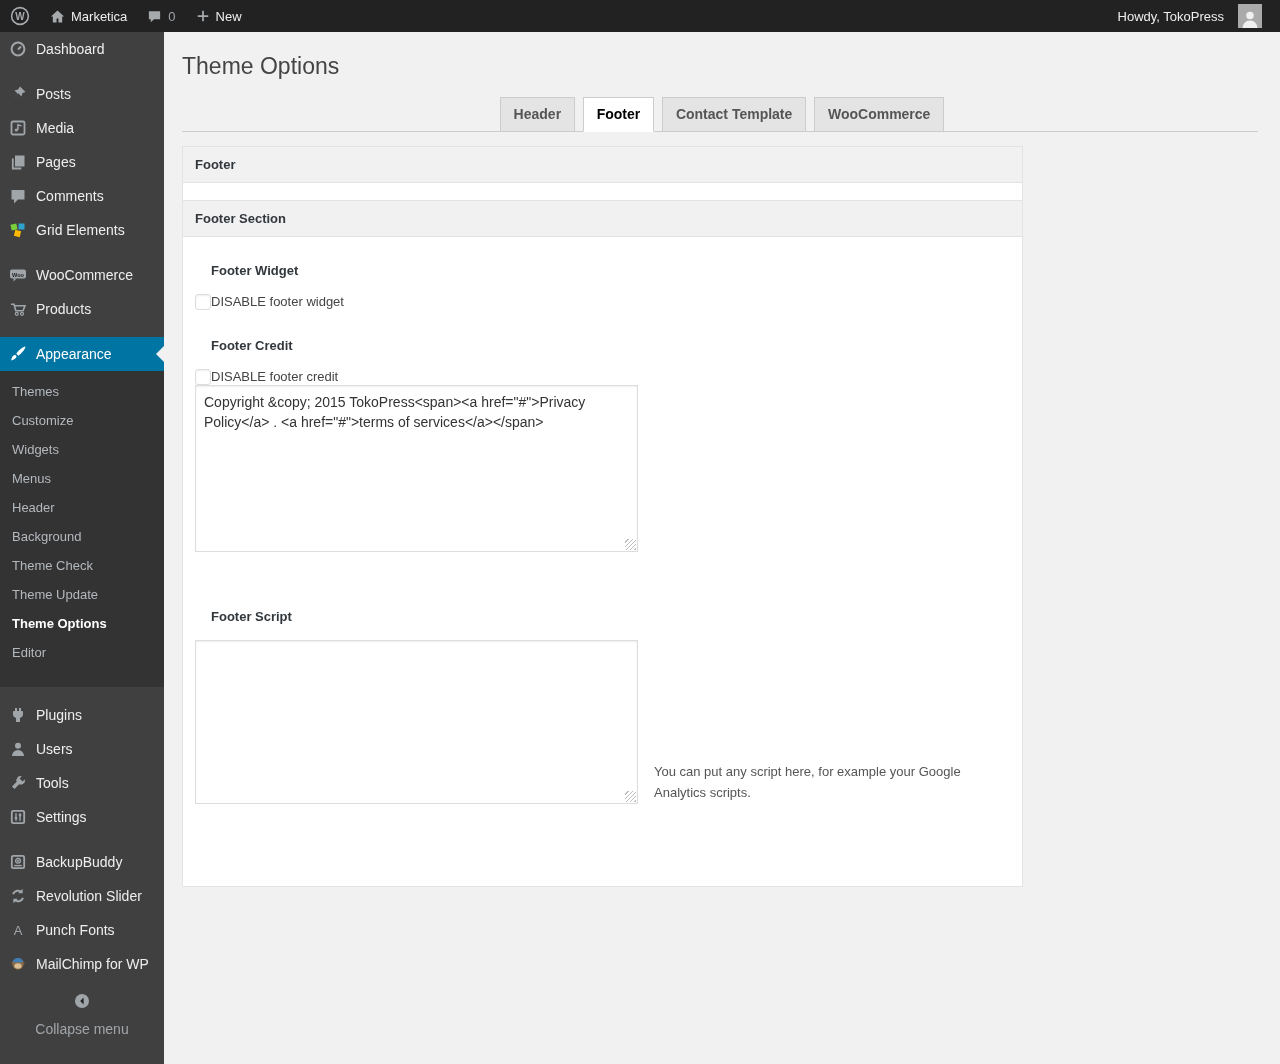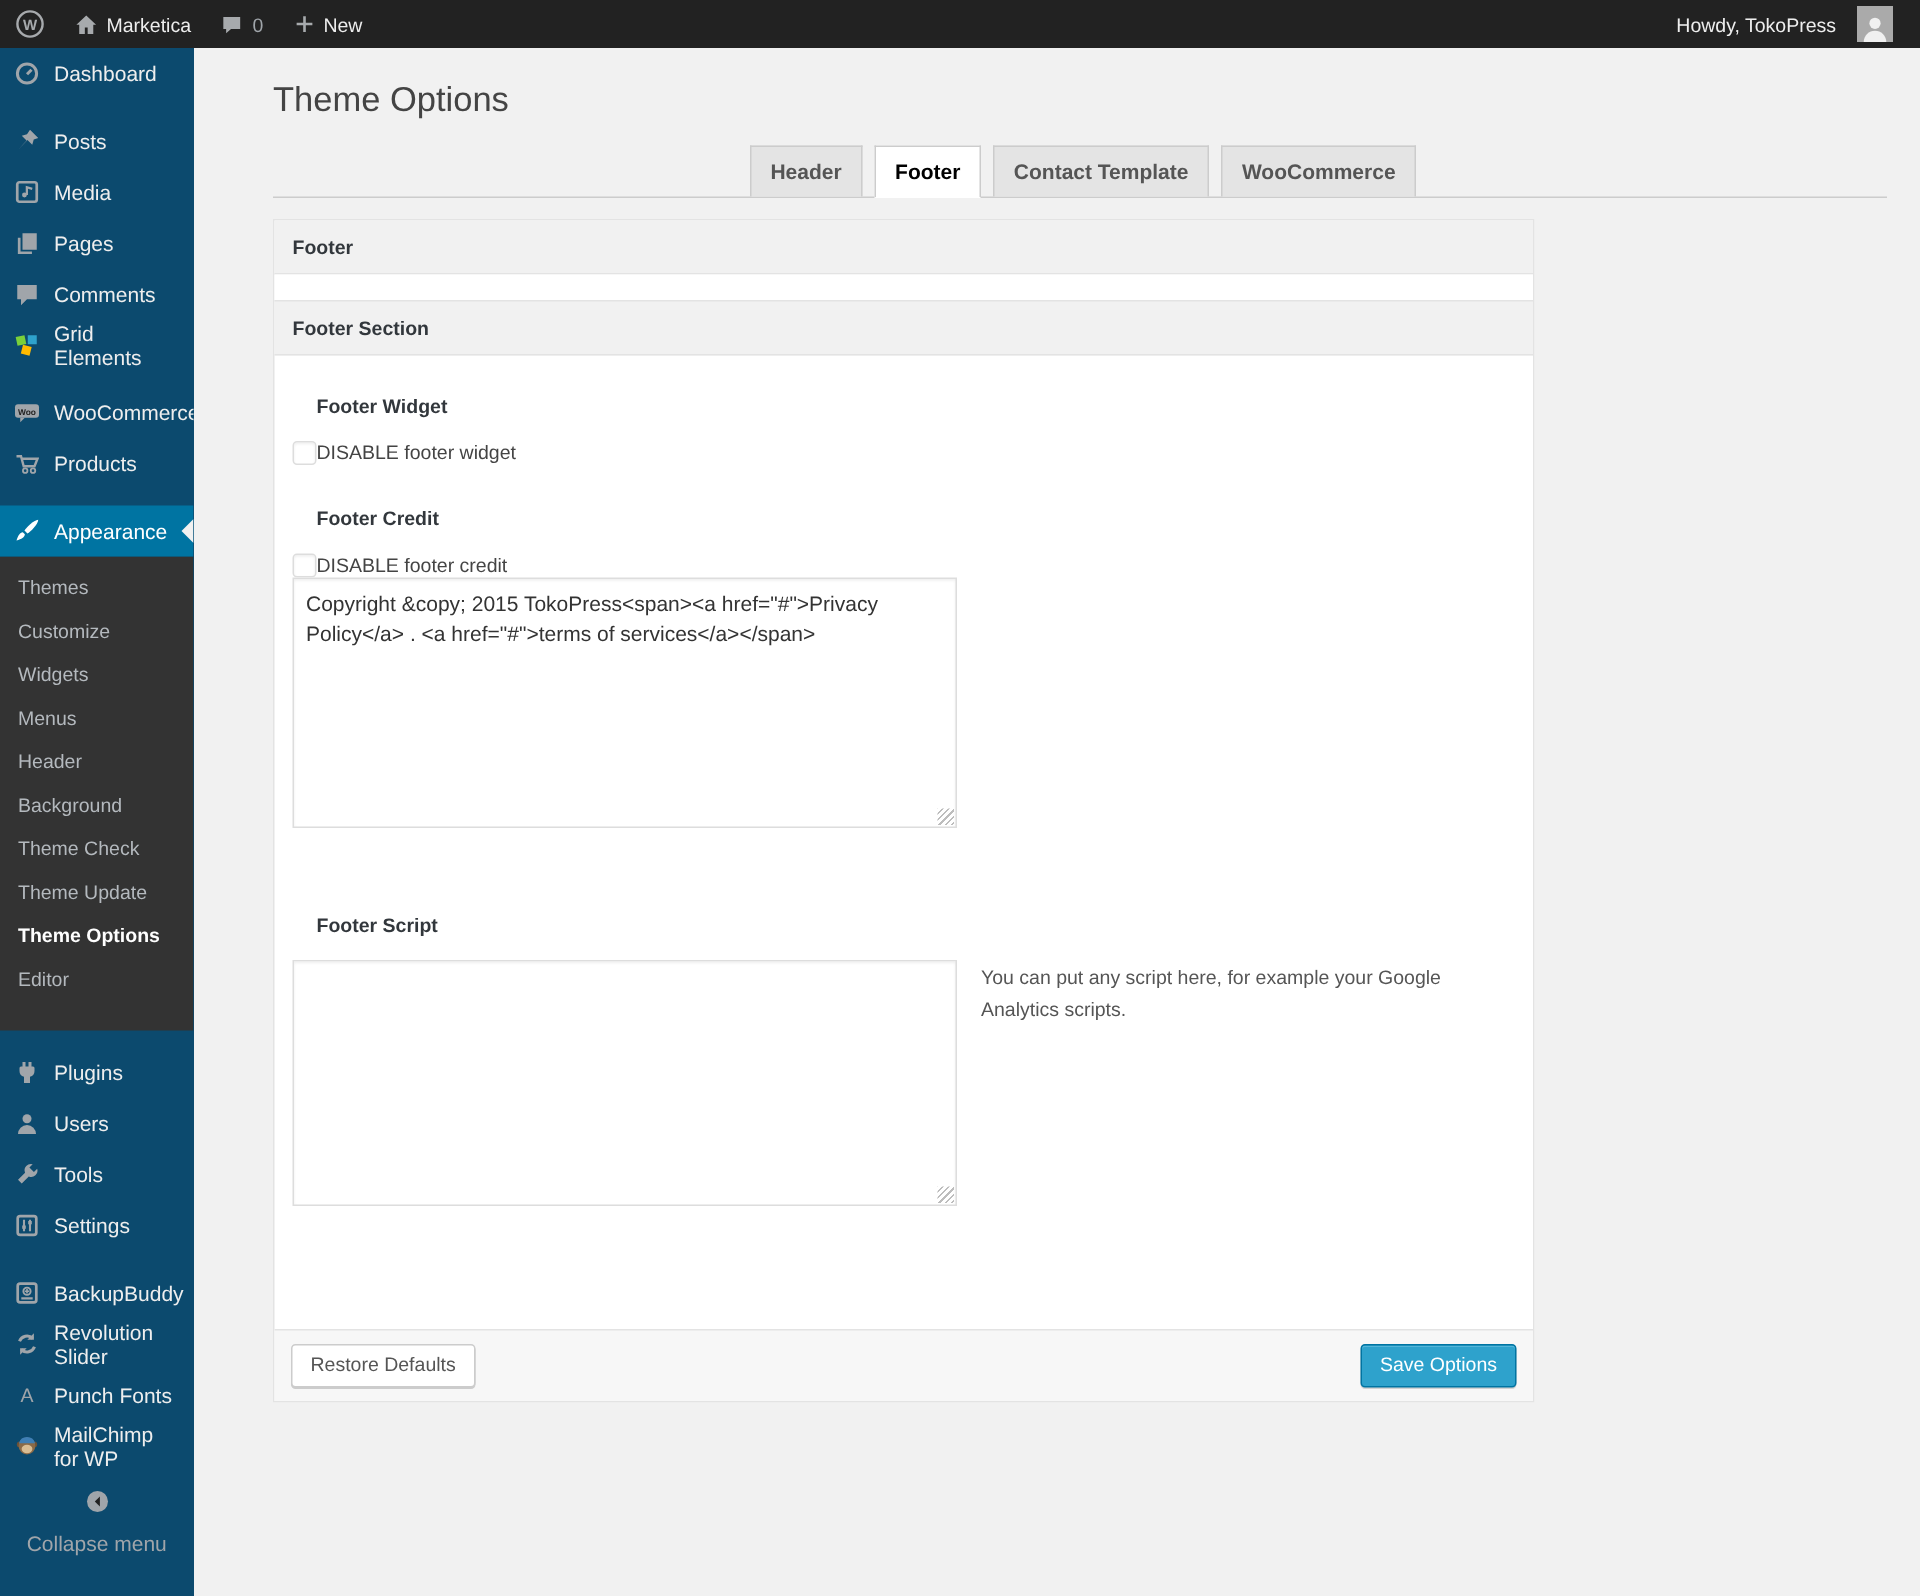--- a/index.html
+++ b/index.html
@@ -19,22 +19,22 @@
   .ab-item { display:flex; align-items:center; gap:6px; padding:0 10px; cursor:pointer; }
   .ab-item svg { display:block; }
   .ab-count { color:#a0a5aa; }
   .ab-right { margin-left:auto; display:flex; align-items:center; padding-right:8px; }
   .avatar {
     width:24px; height:24px; background:#aaa; display:inline-flex;
     align-items:flex-end; justify-content:center; overflow:hidden; margin-left:8px;
   }
   
   #sidemenu {
-    position:fixed; top:32px; left:0; bottom:0; width:129px;
-    background:#0c4a6e; overflow:hidden; z-index:90;
+    position:fixed; top:32px; left:0; bottom:0; width:164px;
+    background:#404040; overflow:hidden; z-index:90;
   }
   .menu-item {
     display:flex; align-items:center; gap:8px; height:34px;
     padding:0 8px; color:#eee; font-size:14px; text-decoration:none;
     cursor:pointer; position:relative;
   }
   .menu-item .mi { width:20px; display:flex; justify-content:center; flex:0 0 20px; }
   .menu-sep { height:11px; }
   .menu-item.current-parent { background:#0074a2; color:#fff; }
   .menu-item.current-parent::after {
@@ -83,21 +83,21 @@
     font-family:"Liberation Sans","DejaVu Sans",sans-serif; font-size:14px;
     line-height:1.45; color:#333; resize:none;
     box-shadow:inset 0 1px 2px rgba(0,0,0,.07); display:block; outline:none;
   }
   textarea.short { height:164px; }
   .resize-grip {
     position:absolute; right:2px; bottom:2px; width:11px; height:11px;
     background:repeating-linear-gradient(135deg, transparent 0 2px, #bdbdbd 2px 3px);
     pointer-events:none;
   }
-  .script-row { display:flex; align-items:flex-start; }
+  .script-row { display:flex; align-items:flex-end; }
   .field-hint { margin-left:16px; width:310px; color:#555; font-size:13px; line-height:1.6; padding-top:2px; }
   .panel-footer {
     display:flex; justify-content:space-between; align-items:center;
     background:#f7f7f7; border-top:1px solid #e3e3e3; padding:9px 11px;
   }
   .button {
     display:inline-block; background:#fff; border:1px solid #ccc; border-radius:3px;
     color:#555; font-size:13px; padding:5px 12px; cursor:pointer;
     box-shadow:0 1px 0 #ccc; font-family:inherit; line-height:1.3;
   }
@@ -377,19 +377,15 @@
       <div class="script-row">
         <span class="ta-wrap">
           <textarea class="wp-textarea short" spellcheck="false" style=""></textarea>
           <span class="resize-grip"></span>
         </span>
         <div class="field-hint">You can put any script here, for example your Google Analytics scripts.</div>
       </div>
       <div style="height:54px"></div>
     </div>
 
-    <div class="panel-footer">
-      <button class="button">Restore Defaults</button>
-      <button class="button button-primary">Save Options</button>
-    </div>
   </div>
 
 </div>
 
 </body></html>

